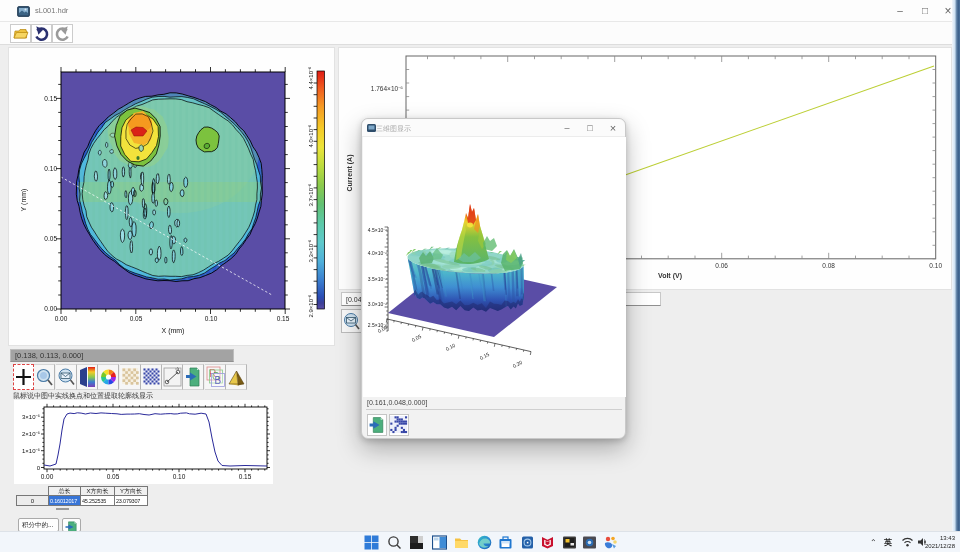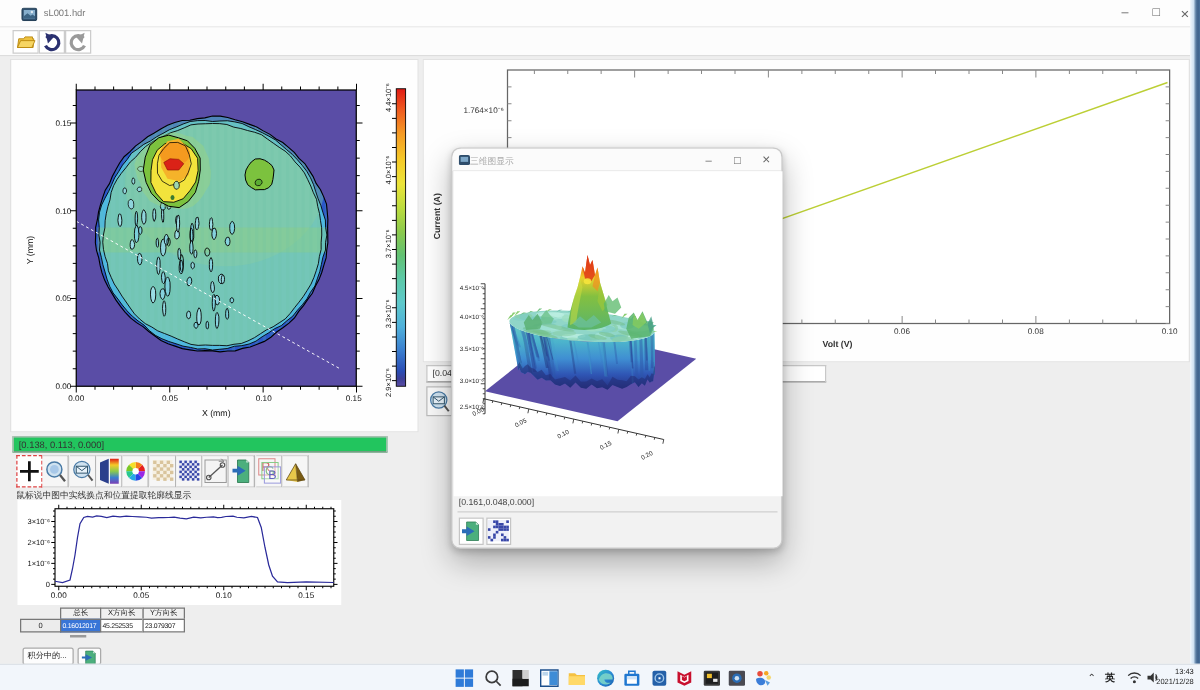--- a/index.html
+++ b/index.html
@@ -8,21 +8,21 @@
 #titlebar{left:0;top:0;width:960px;height:22px;background:#fdfdfd;border-bottom:1px solid #e8e8e8}
 #titletxt{left:35px;top:6px;font-size:7.5px;color:#777}
 .winbtn{top:4px;width:14px;height:14px;color:#666;font-size:10px;line-height:14px;text-align:center}
 #maintb{left:0;top:22px;width:960px;height:23px;background:#fcfcfc;border-bottom:1px solid #ddd}
 .tbbtn{position:absolute;top:2px;width:21px;height:19px;background:#fff;border:1px solid #ccc}
 #leftcard{left:8px;top:47px;width:327px;height:299px;background:#fefefe;border:1px solid #e2e2e2}
 #rightcard{left:338px;top:47px;width:614px;height:243px;background:#fefefe;border:1px solid #e2e2e2}
 #rstatus{left:341px;top:292px;width:320px;height:14px;background:#fff;border:1px solid #c8c8c8;border-bottom-color:#909090;
  font-size:7px;color:#333;line-height:13px;padding-left:4px}
 #rtbtn{left:341px;top:309px;width:21px;height:24px;background:#f8f8f8;border:1px solid #bbb}
-#lstatus{left:10px;top:349px;width:300px;height:13px;background:#22c55e;border:1px solid #bdbdbd;border-bottom-color:#909090;
+#lstatus{left:10px;top:349px;width:224px;height:13px;background:#a3a3a3;border:1px solid #bdbdbd;border-bottom-color:#909090;
  font-size:7.5px;color:#333;line-height:12px;padding-left:4px}
 #ltools{left:12px;top:364px;height:26px}
 .ltb{position:absolute;top:0;width:21px;height:26px;background:#f6f6f6;border-right:1px solid #b5b5b5;border-top:1px solid #d5d5d5;border-bottom:1px solid #d5d5d5}
 #lcaption{left:13px;top:391px;font-size:7px;color:#333;letter-spacing:0px}
 #profcard{left:14px;top:400px;width:259px;height:84px;background:#fff}
 #tablewrap{left:16px;top:486px;font-size:5.5px;color:#111}
 #dash{left:56px;top:508px;width:13px;height:2px;background:#9a9a9a}
 #btn1{left:18px;top:518px;width:41px;height:14px;background:#fdfdfd;border:1px solid #aaa;border-radius:2px;
  font-size:6.5px;color:#222;line-height:12px;padding-left:3px;overflow:hidden;white-space:nowrap}
 #btn2{left:62px;top:518px;width:19px;height:14px;background:#fdfdfd;border:1px solid #aaa;border-radius:2px;overflow:hidden}

